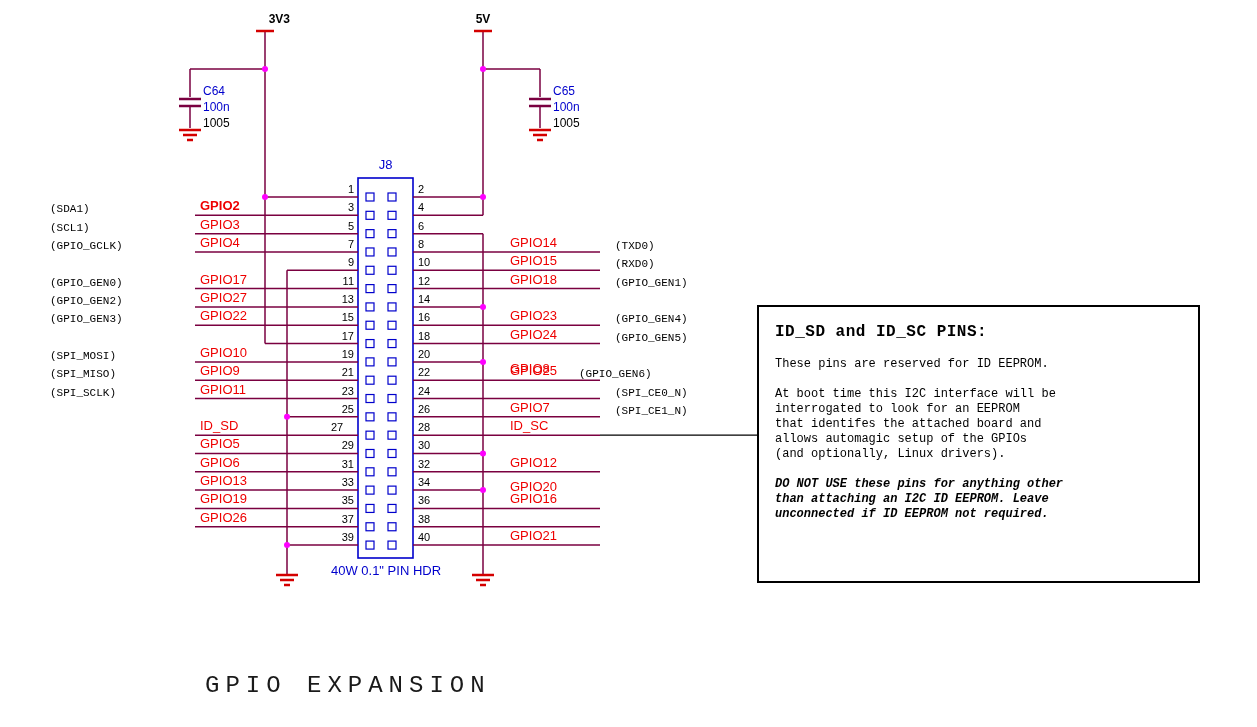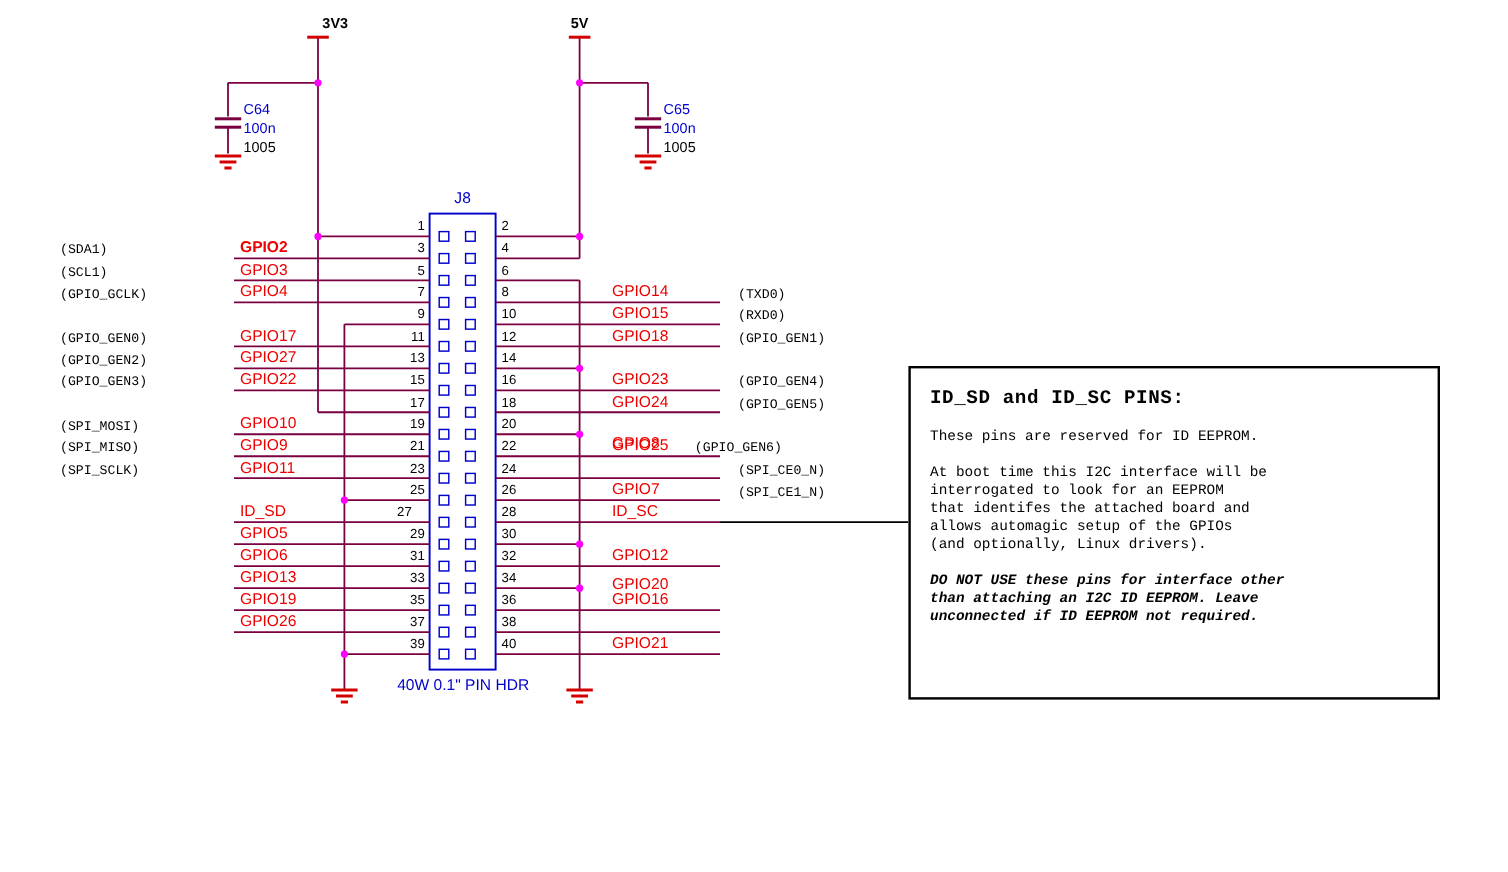--- a/index.html
+++ b/index.html
@@ -250,18 +250,19 @@
   <div class="conn-type" style="left:298px;top:564px;width:176px;text-align:center;">40W 0.1" PIN HDR</div>
 
   <div class="note-box">
     <div class="note-title">ID_SD and ID_SC PINS:</div>
     <div class="note-p">These pins are reserved for ID EEPROM.</div>
     <div class="note-p">At boot time this I2C interface will be
 interrogated to look for an EEPROM
 that identifes the attached board and
 allows automagic setup of the GPIOs
 (and optionally, Linux drivers).</div>
-    <div class="note-p em">DO NOT USE these pins for interface other
+    <div class="note-p em">DO NOT USE these pins for anything other
 than attaching an I2C ID EEPROM. Leave
 unconnected if ID EEPROM not required.</div>
   </div>
 
+  <div class="sheet-title">GPIO EXPANSION</div>
 </div>
 
 </body></html>

